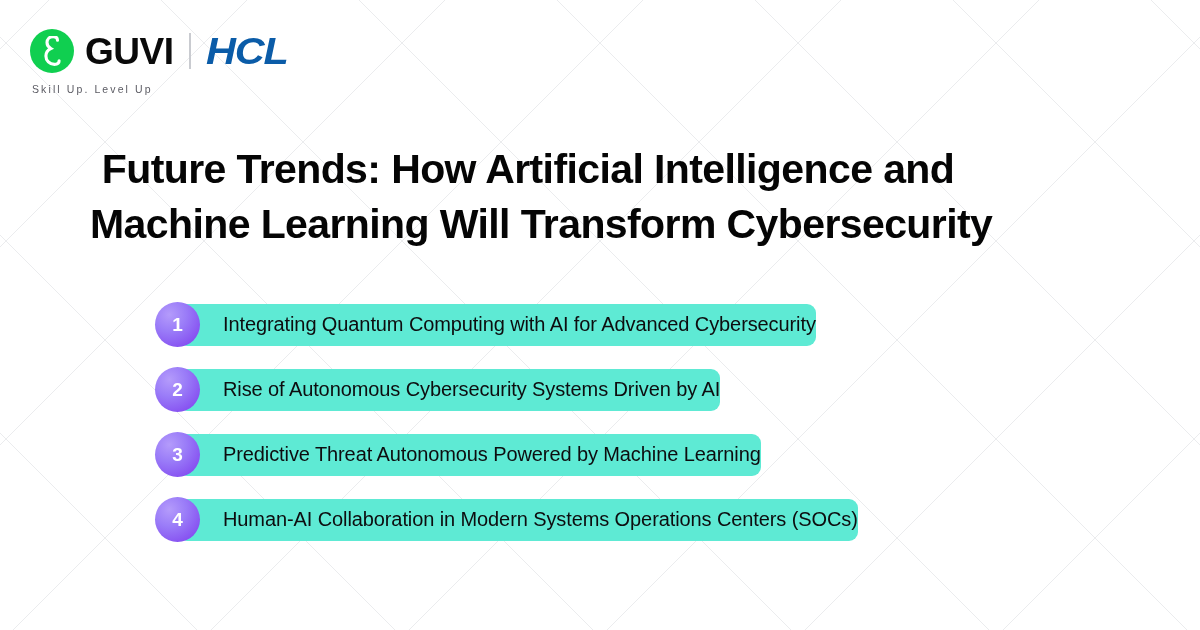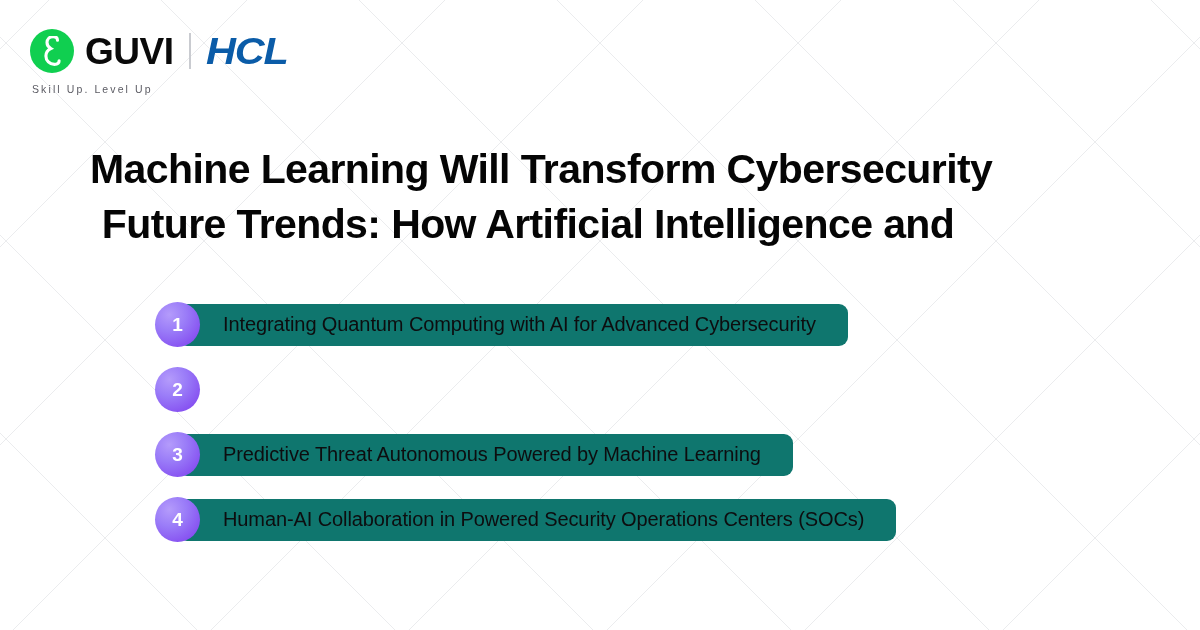--- a/index.html
+++ b/index.html
@@ -139,25 +139,25 @@
     align-items:center;
     justify-content:center;
     flex:0 0 auto;
     position:relative;
     z-index:2;
     line-height:1;
   }
   .trend-pill{
     margin-left:-22px;
     height:42px;
-    background:#0f766e;
+    background:#5eead4;
     border-radius:9px;
     display:flex;
     align-items:center;
-    padding:0 32px 0 45px;
+    padding:0 0 0 45px;
     position:relative;
     z-index:1;
   }
   .trend-text{
     font-size:20px;
     font-weight:normal;
     color:#0d0d0f;
     white-space:nowrap;
     letter-spacing:-0.1px;
   }
@@ -177,46 +177,49 @@
         </svg>
       </div>
       <div class="guvi-word">GUVI</div>
       <div class="brand-sep"></div>
       <div class="hcl-word">HCL</div>
     </div>
     <div class="tagline">Skill Up. Level Up</div>
   </div>
 
   <div id="headline">
+    <div class="line">Future Trends: How Artificial Intelligence and</div>
     <div class="line">Machine Learning Will Transform Cybersecurity</div>
-    <div class="line">Future Trends: How Artificial Intelligence and</div>
   </div>
 
   <div id="trend-list">
 
     <div class="trend-item">
       <div class="trend-badge">1</div>
       <div class="trend-pill">
         <span class="trend-text">Integrating Quantum Computing with AI for Advanced Cybersecurity</span>
       </div>
     </div>
 
     <div class="trend-item">
       <div class="trend-badge">2</div>
+      <div class="trend-pill">
+        <span class="trend-text">Rise of Autonomous Cybersecurity Systems Driven by AI</span>
+      </div>
     </div>
 
     <div class="trend-item">
       <div class="trend-badge">3</div>
       <div class="trend-pill">
         <span class="trend-text">Predictive Threat Autonomous Powered by Machine Learning</span>
       </div>
     </div>
 
     <div class="trend-item">
       <div class="trend-badge">4</div>
       <div class="trend-pill">
-        <span class="trend-text">Human-AI Collaboration in Powered Security Operations Centers (SOCs)</span>
+        <span class="trend-text">Human-AI Collaboration in Modern Systems Operations Centers (SOCs)</span>
       </div>
     </div>
 
   </div>
 
 </div>
 
 </body></html>

